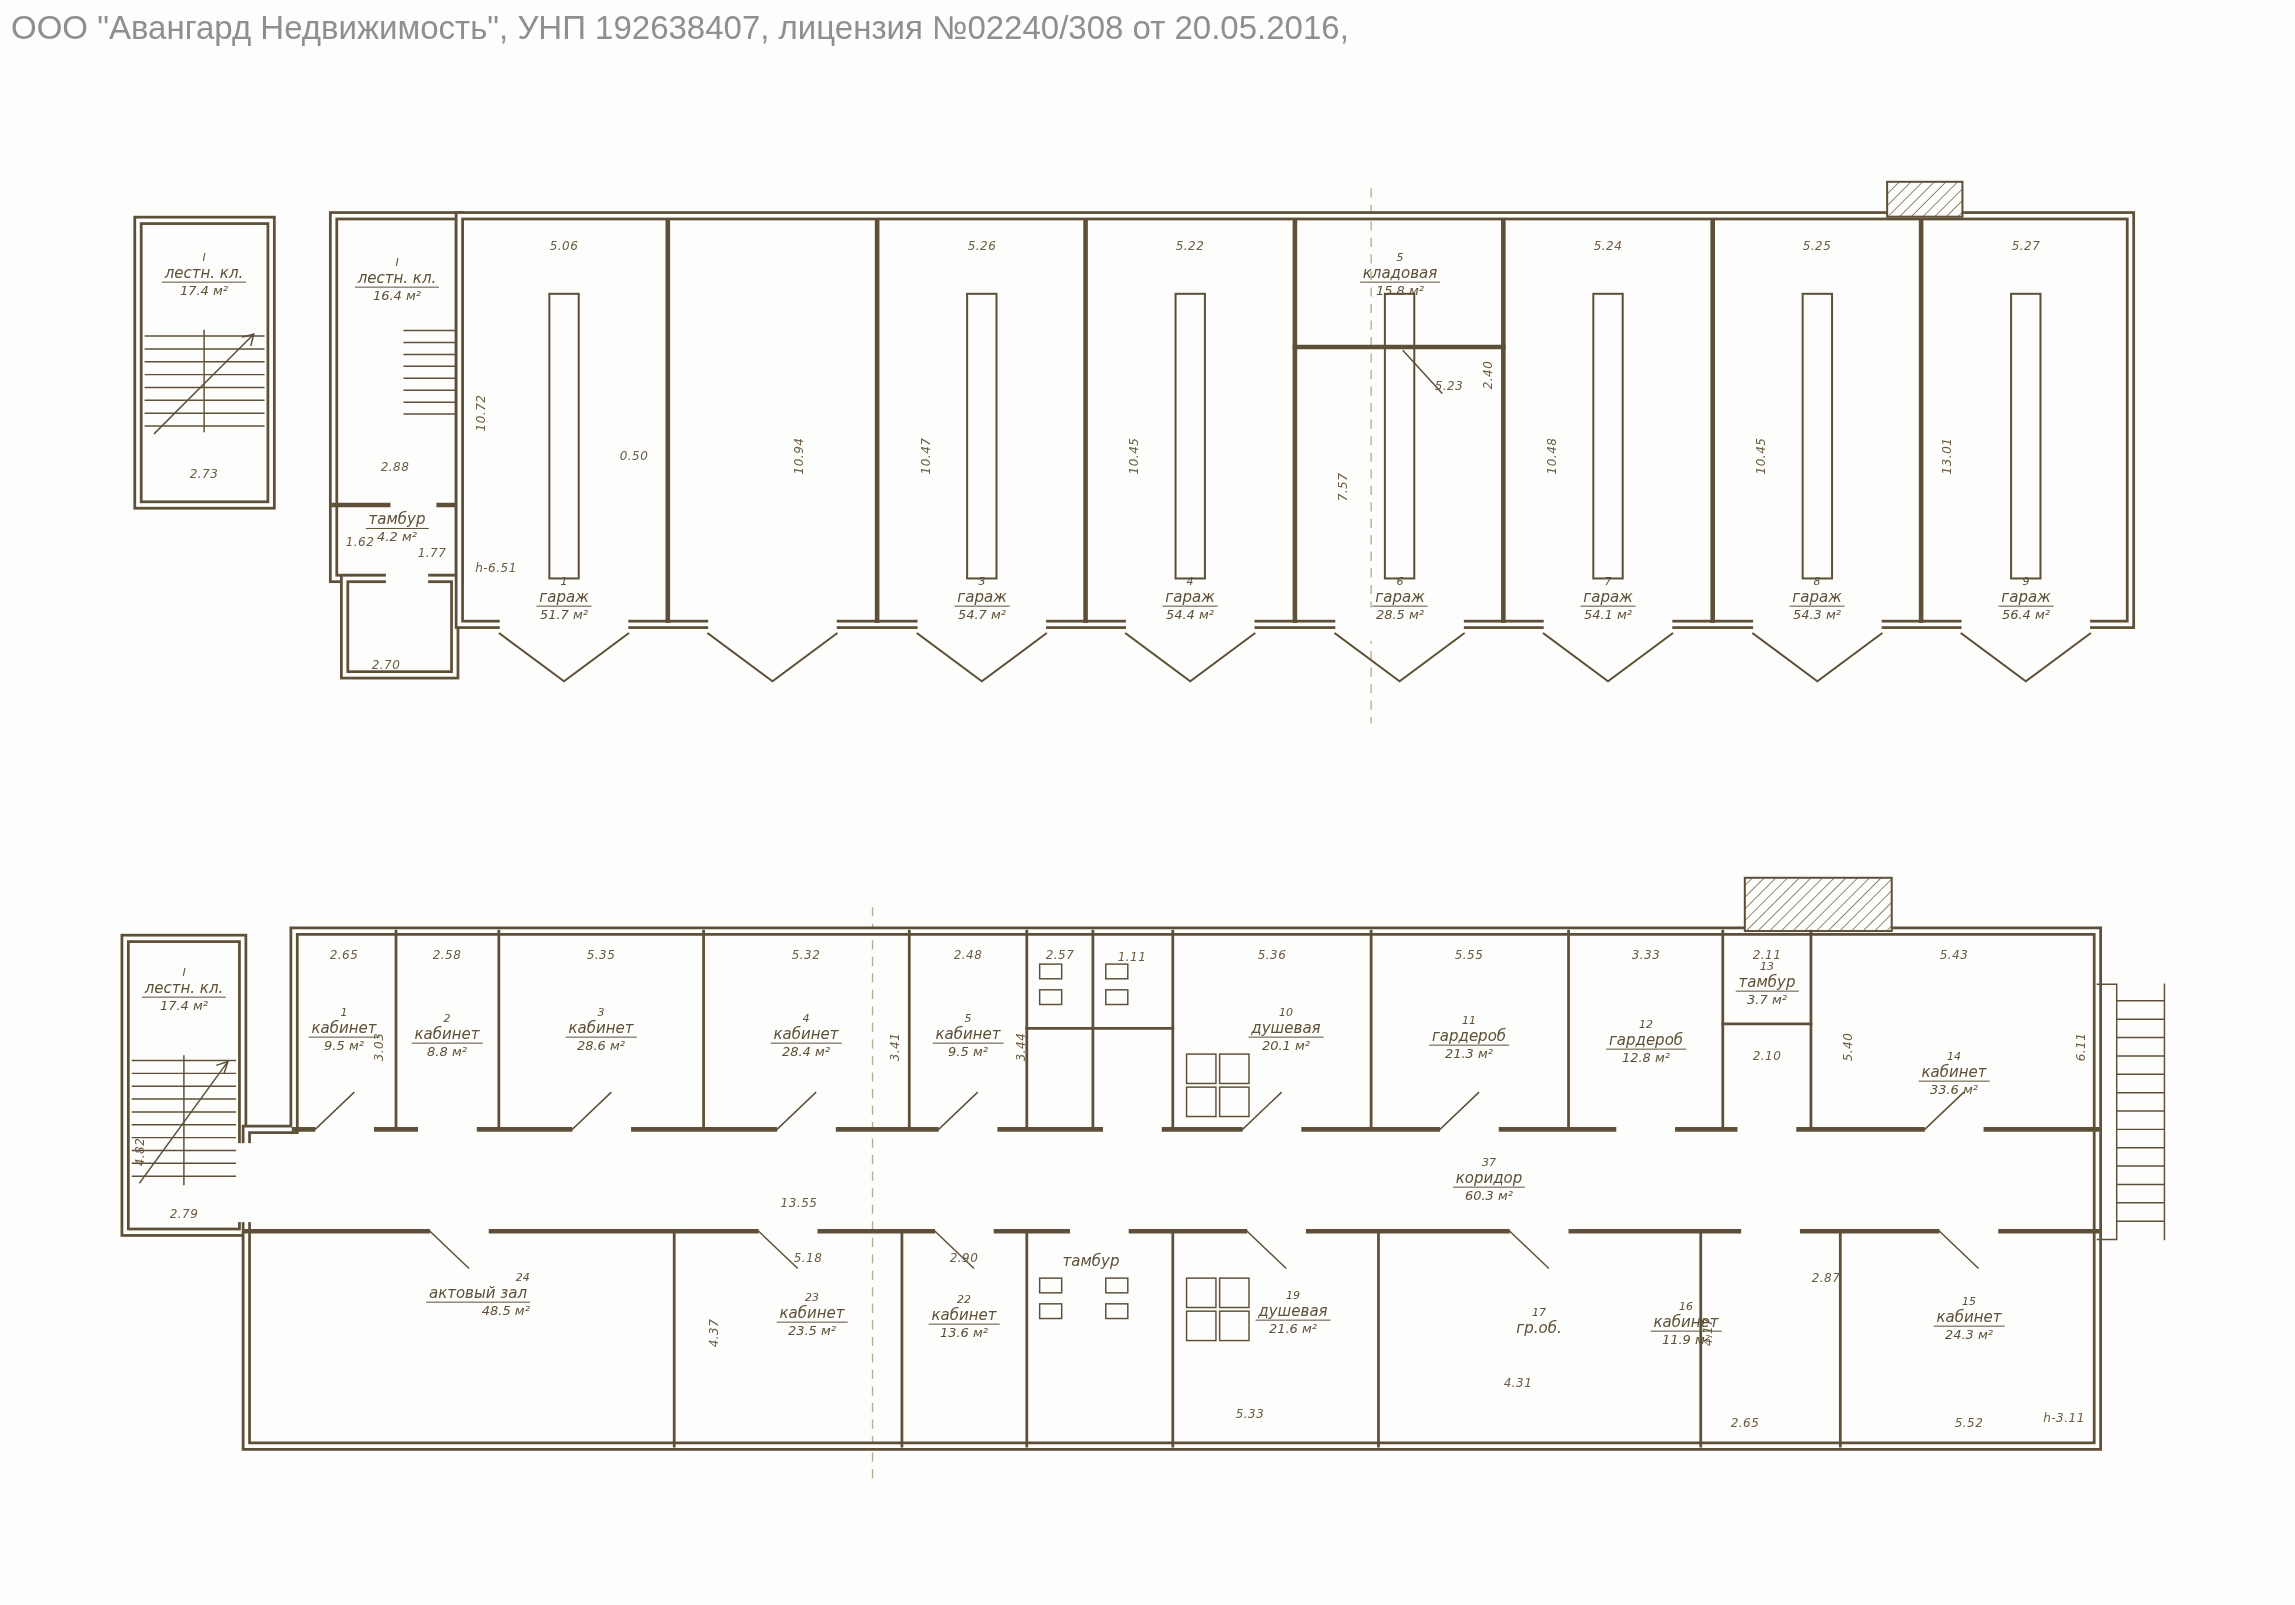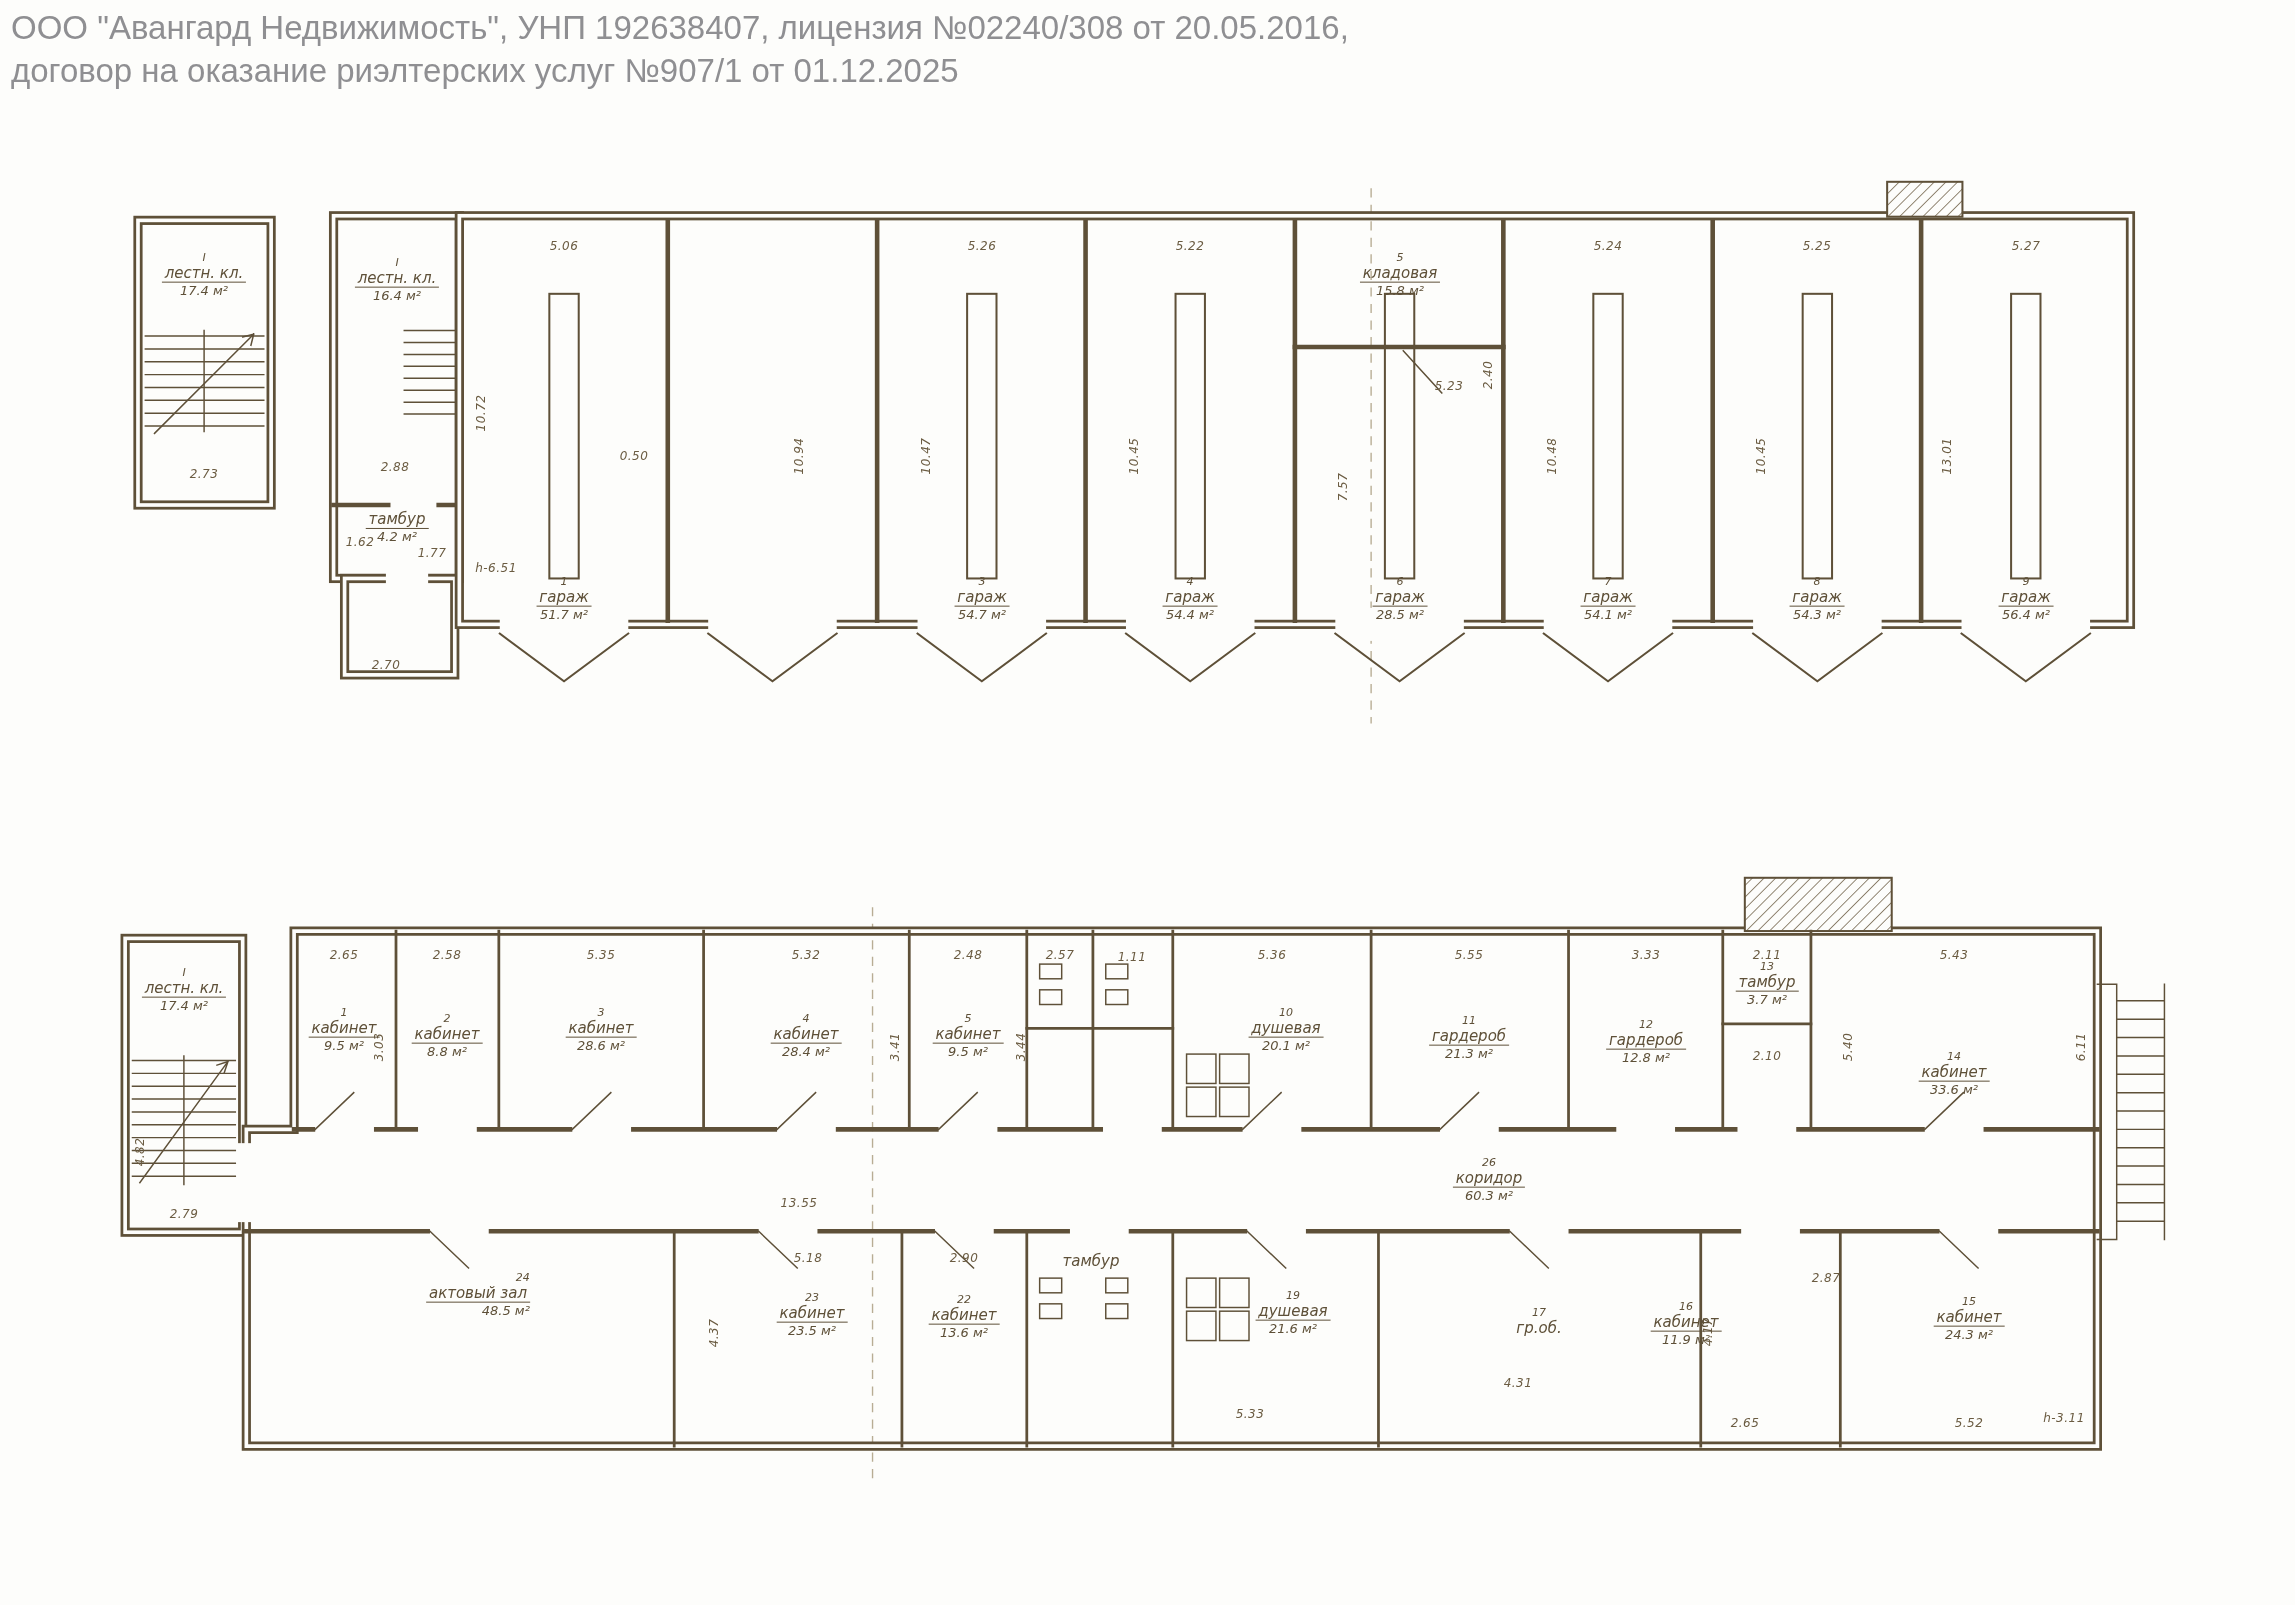--- a/index.html
+++ b/index.html
@@ -31,21 +31,20 @@
   .hatchrect{ stroke:#5e5038; stroke-width:2.2; fill:url(#hatch); }
   .fold{ stroke:#b8ad94; stroke-width:1.5; fill:none; stroke-dasharray:10 8; }
 </style>
 </head>
 <body>
 
 <div class="page">
 
   <div class="header">
     <div>ООО "Авангард Недвижимость", УНП 192638407, лицензия №02240/308 от 20.05.2016,</div>
-    <div>договор на оказание риэлтерских услуг №907/1 от 01.12.2025</div>
   </div>
 
   <svg class="plan" width="2296" height="1605" viewBox="0 0 2500 1748">
     <defs>
       <pattern id="hatch" width="9" height="9" patternUnits="userSpaceOnUse" patternTransform="rotate(45)">
         <rect width="9" height="9" fill="#fdfdfb"></rect>
         <line x1="0" y1="0" x2="0" y2="9" stroke="#6b5c42" stroke-width="1.6"></line>
       </pattern>
     </defs>
 
@@ -320,21 +319,21 @@
         <div class="rnum">13</div>
         <div class="rname">тамбур</div>
         <div class="rarea">3.7 м²</div>
       </div>
       <div class="room" style="left: 1954px; top: 1074px;">
         <div class="rnum">14</div>
         <div class="rname">кабинет</div>
         <div class="rarea">33.6 м²</div>
       </div>
       <div class="room" style="left: 1489px; top: 1180px;">
-        <div class="rnum">26</div>
+        <div class="rnum">37</div>
         <div class="rname">коридор</div>
         <div class="rarea">60.3 м²</div>
       </div>
       <div class="room" style="left: 478px; top: 1295px; text-align: right;">
         <div class="rnum">24</div>
         <div class="rname">актовый зал</div>
         <div class="rarea">48.5 м²</div>
       </div>
       <div class="room" style="left: 788px; top: 1315px; margin-left: 24px;">
         <div class="rnum">23</div>

